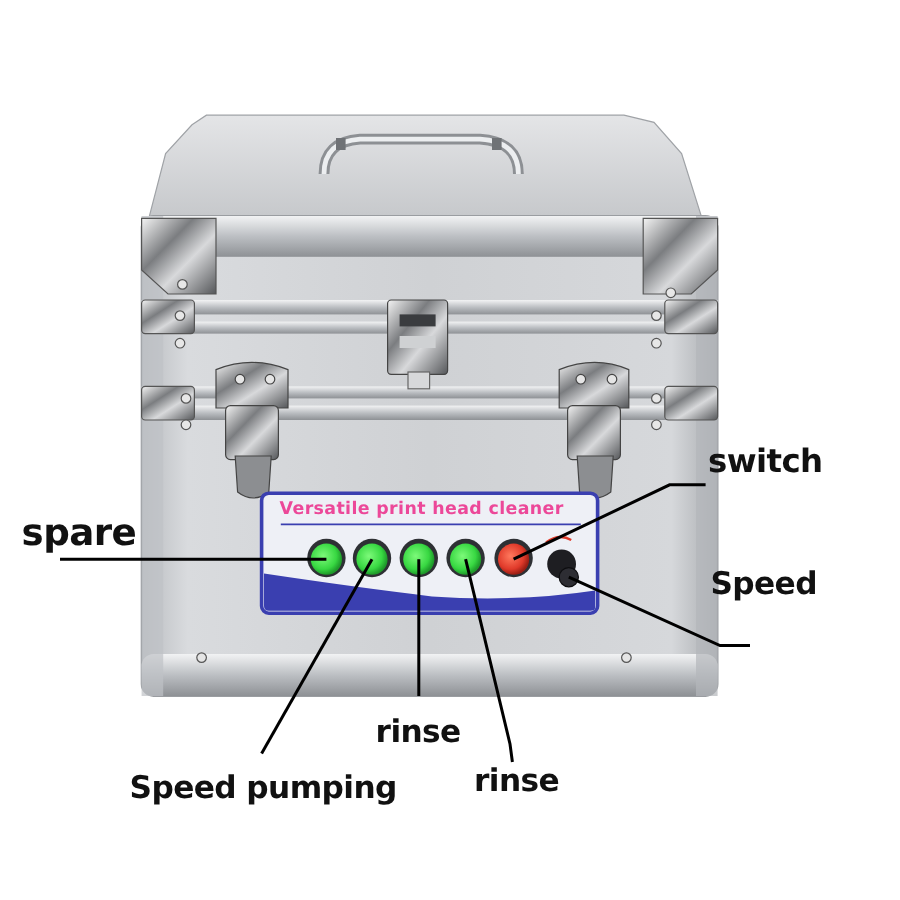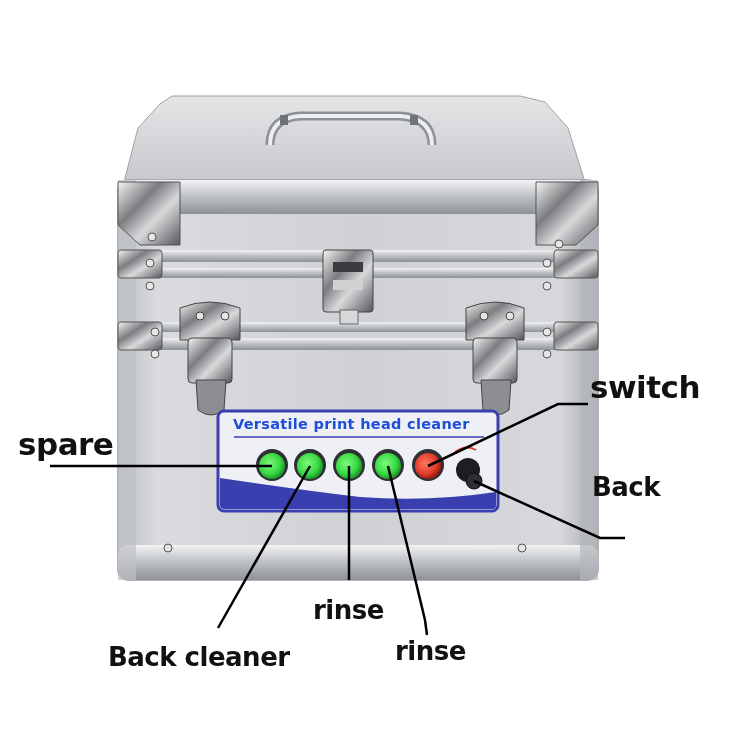--- a/index.html
+++ b/index.html
@@ -1,26 +1,26 @@
 <!DOCTYPE html>
 <html><head>
 <meta charset="utf-8">
 <style>
   html,body{margin:0;padding:0;background:#ffffff;}
   body{width:750px;height:750px;position:relative;overflow:hidden;font-family:"DejaVu Sans","Liberation Sans",sans-serif;}
   .stage{position:absolute;left:0;top:0;width:750px;height:750px;}
   svg{position:absolute;left:0;top:0;}
   .label{position:absolute;font-family:"DejaVu Sans","Liberation Sans",sans-serif;font-weight:bold;color:#111111;white-space:nowrap;letter-spacing:-0.5px;}
   .lbl-spare{left:18px;top:426px;font-size:31px;}
-  .lbl-switch{left:590px;top:369px;font-size:31px;}
+  .lbl-switch{left:590px;top:369px;font-size:27px;}
   .lbl-speed{left:592px;top:475px;font-size:26px;line-height:25px;}
   .lbl-back{left:108px;top:642px;font-size:26px;}
   .lbl-rinse1{left:313px;top:595px;font-size:26px;}
   .lbl-rinse2{left:395px;top:636px;font-size:26px;}
-  .panel-title{position:absolute;left:233px;top:416px;font-family:"DejaVu Sans","Liberation Sans",sans-serif;font-weight:bold;font-size:14.5px;color:#1d4ed8;letter-spacing:0.3px;white-space:nowrap;}
+  .panel-title{position:absolute;left:233px;top:416px;font-family:"DejaVu Sans","Liberation Sans",sans-serif;font-weight:bold;font-size:14.5px;color:#ec4899;letter-spacing:0.3px;white-space:nowrap;}
 </style>
 </head>
 <body>
 
 <div class="stage">
   <svg width="750" height="750" viewBox="0 0 750 750">
     <defs>
       <linearGradient id="caseBody" x1="0" y1="0" x2="1" y2="0">
         <stop offset="0" stop-color="#b9bcc0"></stop>
         <stop offset="0.08" stop-color="#d9dbde"></stop>
@@ -154,18 +154,18 @@
       <polyline points="349,466 349,580"></polyline>
       <polyline points="388,466 425,620 427,635"></polyline>
     </g>
   </svg>
 
   <div class="panel-title">Versatile print head cleaner</div>
 
   <div class="label lbl-spare">spare</div>
   <div class="label lbl-switch">switch</div>
   <div class="label lbl-speed">
-    <div>Back</div>
+    <div>Speed</div>
   </div>
-  <div class="label lbl-back">Back cleaner</div>
+  <div class="label lbl-back">Speed pumping</div>
   <div class="label lbl-rinse1">rinse</div>
   <div class="label lbl-rinse2">rinse</div>
 </div>
 
 </body></html>

